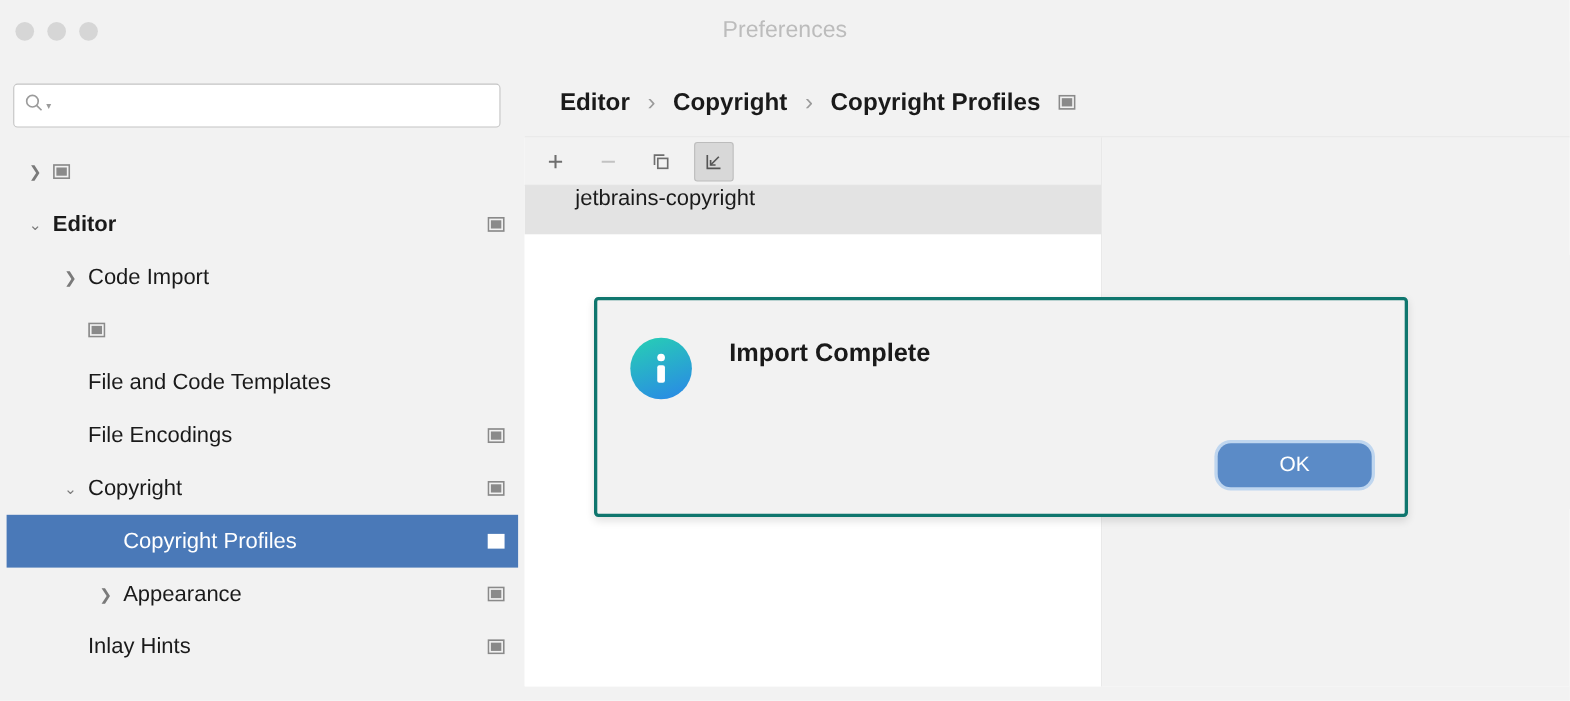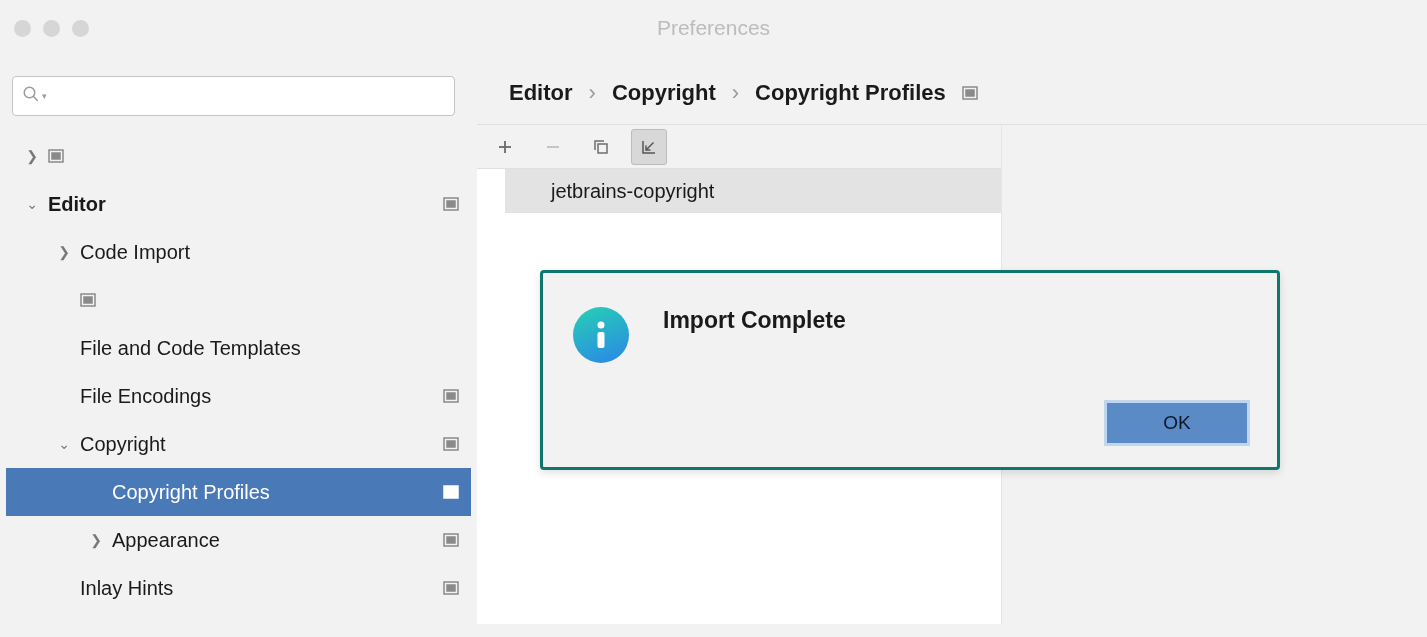--- a/index.html
+++ b/index.html
@@ -162,26 +162,24 @@
       border-radius: 3px;
     }
     .tb-btn.disabled { color: #c2c2c2; }
     .tb-btn.active { background: #d8d8d8; border: 1px solid #bcbcbc; color: #555; }
     .tb-btn svg { display: block; }
 
     .profile-list { background: #fff; flex: 1; }
     .profile-item {
       height: 44px;
       display: flex;
-      align-items: center;
       padding-left: 46px;
       font-size: 20px;
       background: #e3e3e3;
       color: #1a1a1a;
-      margin-left: 28px;
     }
 
     .dialog {
       position: absolute;
       left: 540px;
       top: 270px;
       width: 740px;
       background: #f2f2f2;
       border: 3px solid #0f766e;
       border-radius: 4px;
@@ -217,23 +215,23 @@
     }
     .dialog-footer {
       display: flex;
       justify-content: flex-end;
       margin-top: 40px;
     }
     .ok-btn {
       width: 140px;
       height: 40px;
       background: #5b8bc7;
-      color: #0f172a;
+      color: #ffffff;
       border: none;
-      border-radius: 0;
+      border-radius: 12px;
       font-size: 19px;
       box-shadow: 0 0 0 3px #bfd6ef;
       margin-left: 32px;
     }
   </style>
 </head>
 <body>
 
 <div class="titlebar">
   <div class="traffic-lights">

